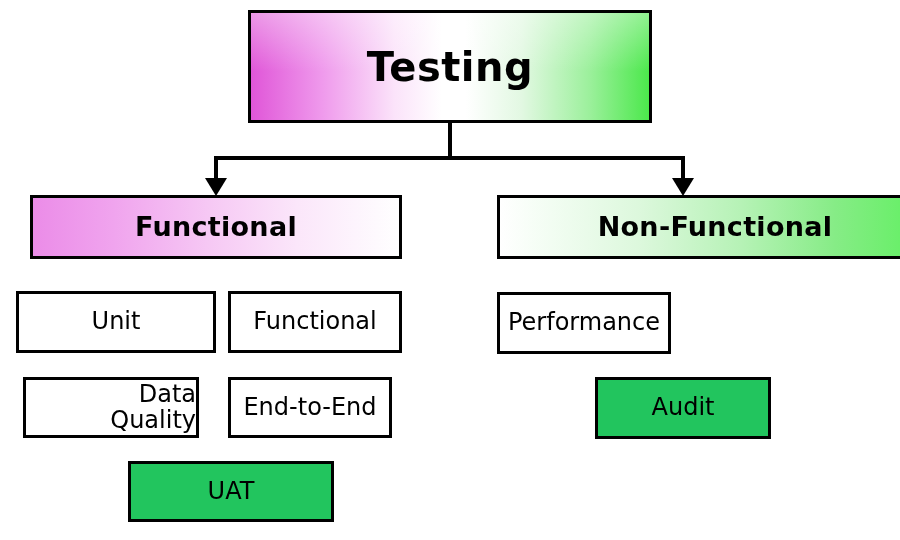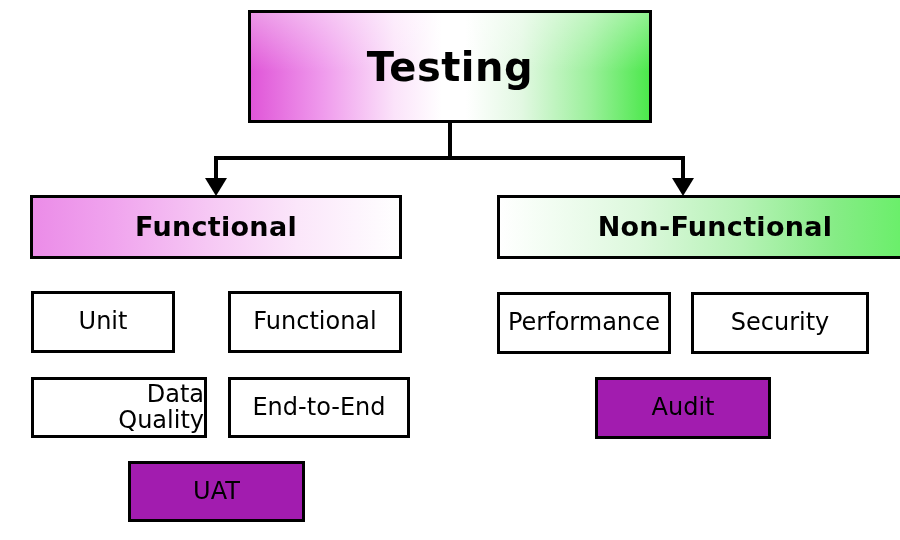--- a/index.html
+++ b/index.html
@@ -104,29 +104,29 @@
   }
 
   
   .node-leaf {
     border-width: 3px;
     font-size: 24px;
     font-weight: normal;
     background: #ffffff;
   }
   .node-leaf.filled {
-    background: #a21caf;
+    background: #22c55e;
   }
 
   
-  #leaf-unit        { left: 31px;  top: 291px; width: 144px; height: 62px; }
+  #leaf-unit        { left: 16px;  top: 291px; width: 200px; height: 62px; }
   #leaf-integration { left: 228px; top: 291px; width: 174px; height: 62px; }
-  #leaf-dataquality { left: 31px;  top: 377px; width: 176px; height: 61px; padding-left: 37px; }
-  #leaf-endtoend    { left: 228px; top: 377px; width: 182px; height: 61px; }
-  #leaf-uat         { left: 128px; top: 461px; width: 177px; height: 61px; }
+  #leaf-dataquality { left: 23px;  top: 377px; width: 176px; height: 61px; padding-left: 37px; }
+  #leaf-endtoend    { left: 228px; top: 377px; width: 164px; height: 61px; }
+  #leaf-uat         { left: 128px; top: 461px; width: 206px; height: 61px; }
 
   
   #leaf-performance { left: 497px; top: 292px; width: 174px; height: 62px; }
   #leaf-security    { left: 691px; top: 292px; width: 178px; height: 62px; }
   #leaf-audit       { left: 595px; top: 377px; width: 176px; height: 62px; }
 </style>
 </head>
 <body>
 
 <div id="diagram-canvas">
@@ -155,17 +155,16 @@
   <div class="node node-leaf" id="leaf-integration">Functional</div>
 
   <div class="node node-leaf" id="leaf-dataquality">Data Quality</div>
 
   <div class="node node-leaf" id="leaf-endtoend">End-to-End</div>
 
   <div class="node node-leaf filled" id="leaf-uat">UAT</div>
 
   <div class="node node-leaf" id="leaf-performance">Performance</div>
 
-  <div class="node node-leaf" id="leaf-security">Security</div>
 
   <div class="node node-leaf filled" id="leaf-audit">Audit</div>
 
 </div>
 
 </body></html>

